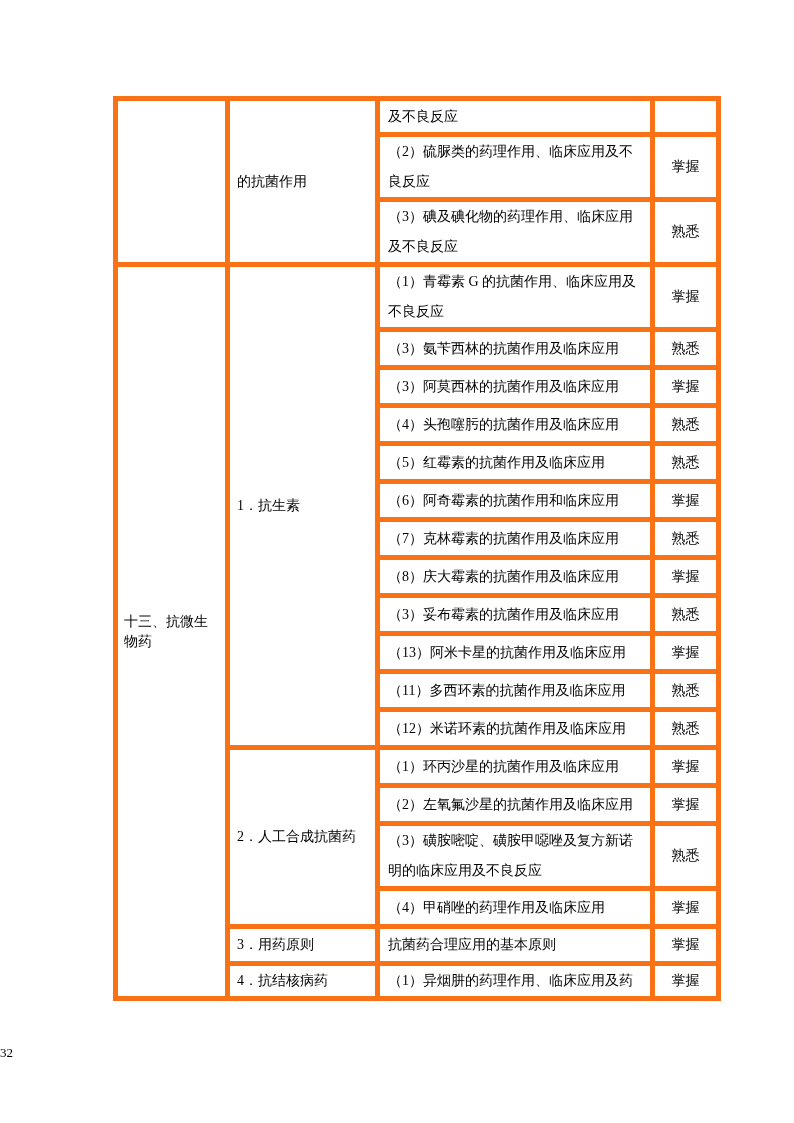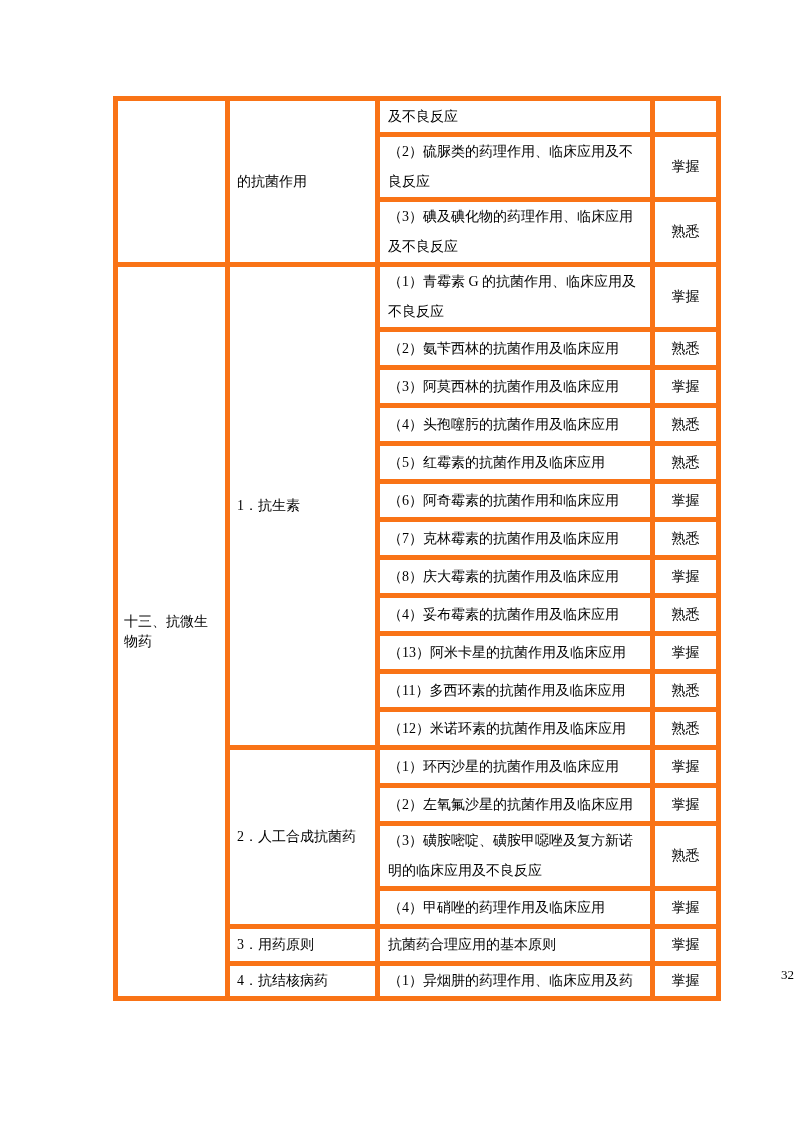--- a/index.html
+++ b/index.html
@@ -48,23 +48,23 @@
   }
   td.cell-content .cell-text {
     padding-left: 8px;
     padding-right: 8px;
   }
   td.cell-level {
     text-align: center;
   }
   .page-number {
     position: absolute;
-    left: 0; top: 967px;
+    left: 0; top: 1045px;
     width: 794px;
-    text-align: right;
+    text-align: left;
     font-size: 13px;
     line-height: 16px;
   }
 </style>
 </head>
 <body>
 
 <div class="page">
 
   <table class="req-table">
@@ -114,21 +114,21 @@
           </td>
           <td class="cell-content">
             <div class="cell-text">（1）青霉素 G 的抗菌作用、临床应用及不良反应</div>
           </td>
           <td class="cell-level">
             <div class="cell-text">掌握</div>
           </td>
         </tr>
         <tr style="height: 38px;">
           <td class="cell-content">
-            <div class="cell-text">（2）氨苄西林的抗菌作用及临床应用</div>
+            <div class="cell-text">（3）氨苄西林的抗菌作用及临床应用</div>
           </td>
           <td class="cell-level">
             <div class="cell-text">熟悉</div>
           </td>
         </tr>
         <tr style="height: 38px;">
           <td class="cell-content">
             <div class="cell-text">（3）阿莫西林的抗菌作用及临床应用</div>
           </td>
           <td class="cell-level">
@@ -170,21 +170,21 @@
         <tr style="height: 38px;">
           <td class="cell-content">
             <div class="cell-text">（8）庆大霉素的抗菌作用及临床应用</div>
           </td>
           <td class="cell-level">
             <div class="cell-text">掌握</div>
           </td>
         </tr>
         <tr style="height: 38px;">
           <td class="cell-content">
-            <div class="cell-text">（4）妥布霉素的抗菌作用及临床应用</div>
+            <div class="cell-text">（3）妥布霉素的抗菌作用及临床应用</div>
           </td>
           <td class="cell-level">
             <div class="cell-text">熟悉</div>
           </td>
         </tr>
         <tr style="height: 38px;">
           <td class="cell-content">
             <div class="cell-text">（13）阿米卡星的抗菌作用及临床应用</div>
           </td>
           <td class="cell-level">

